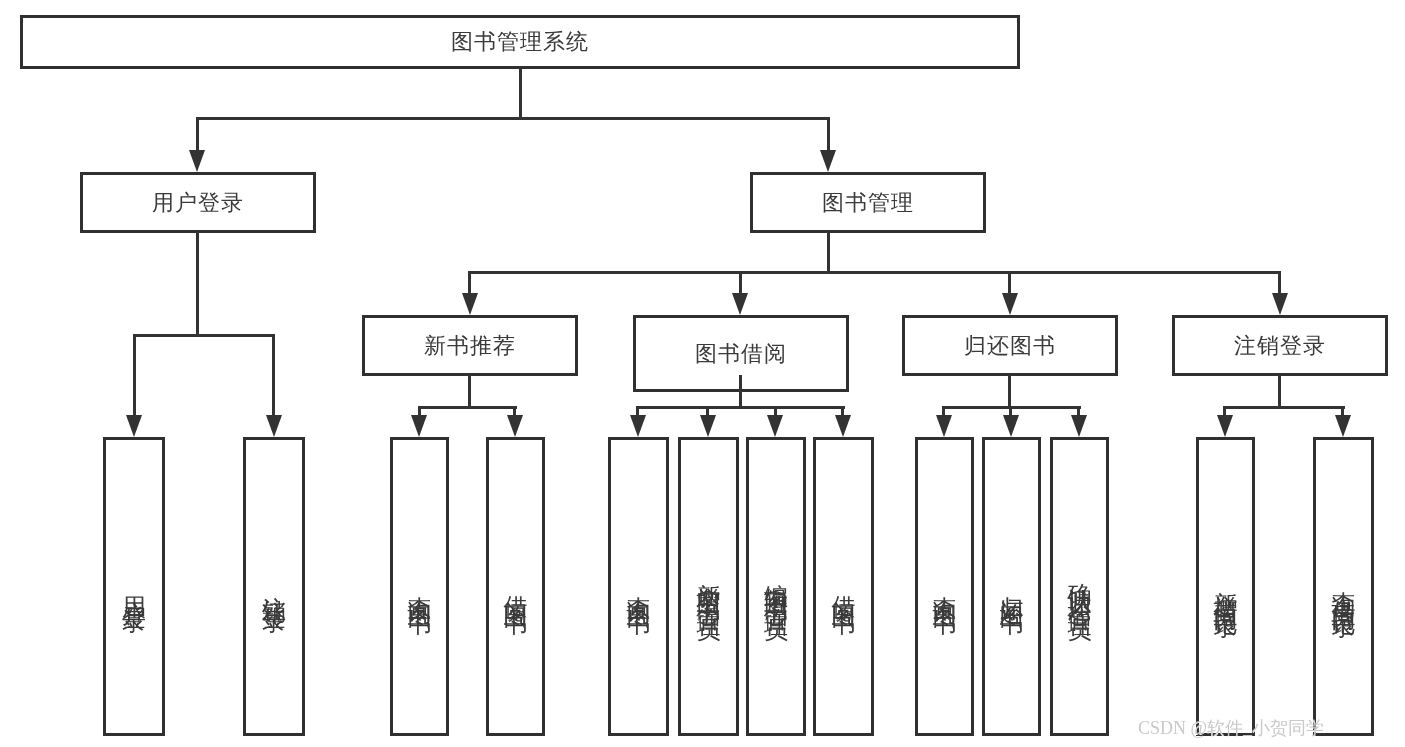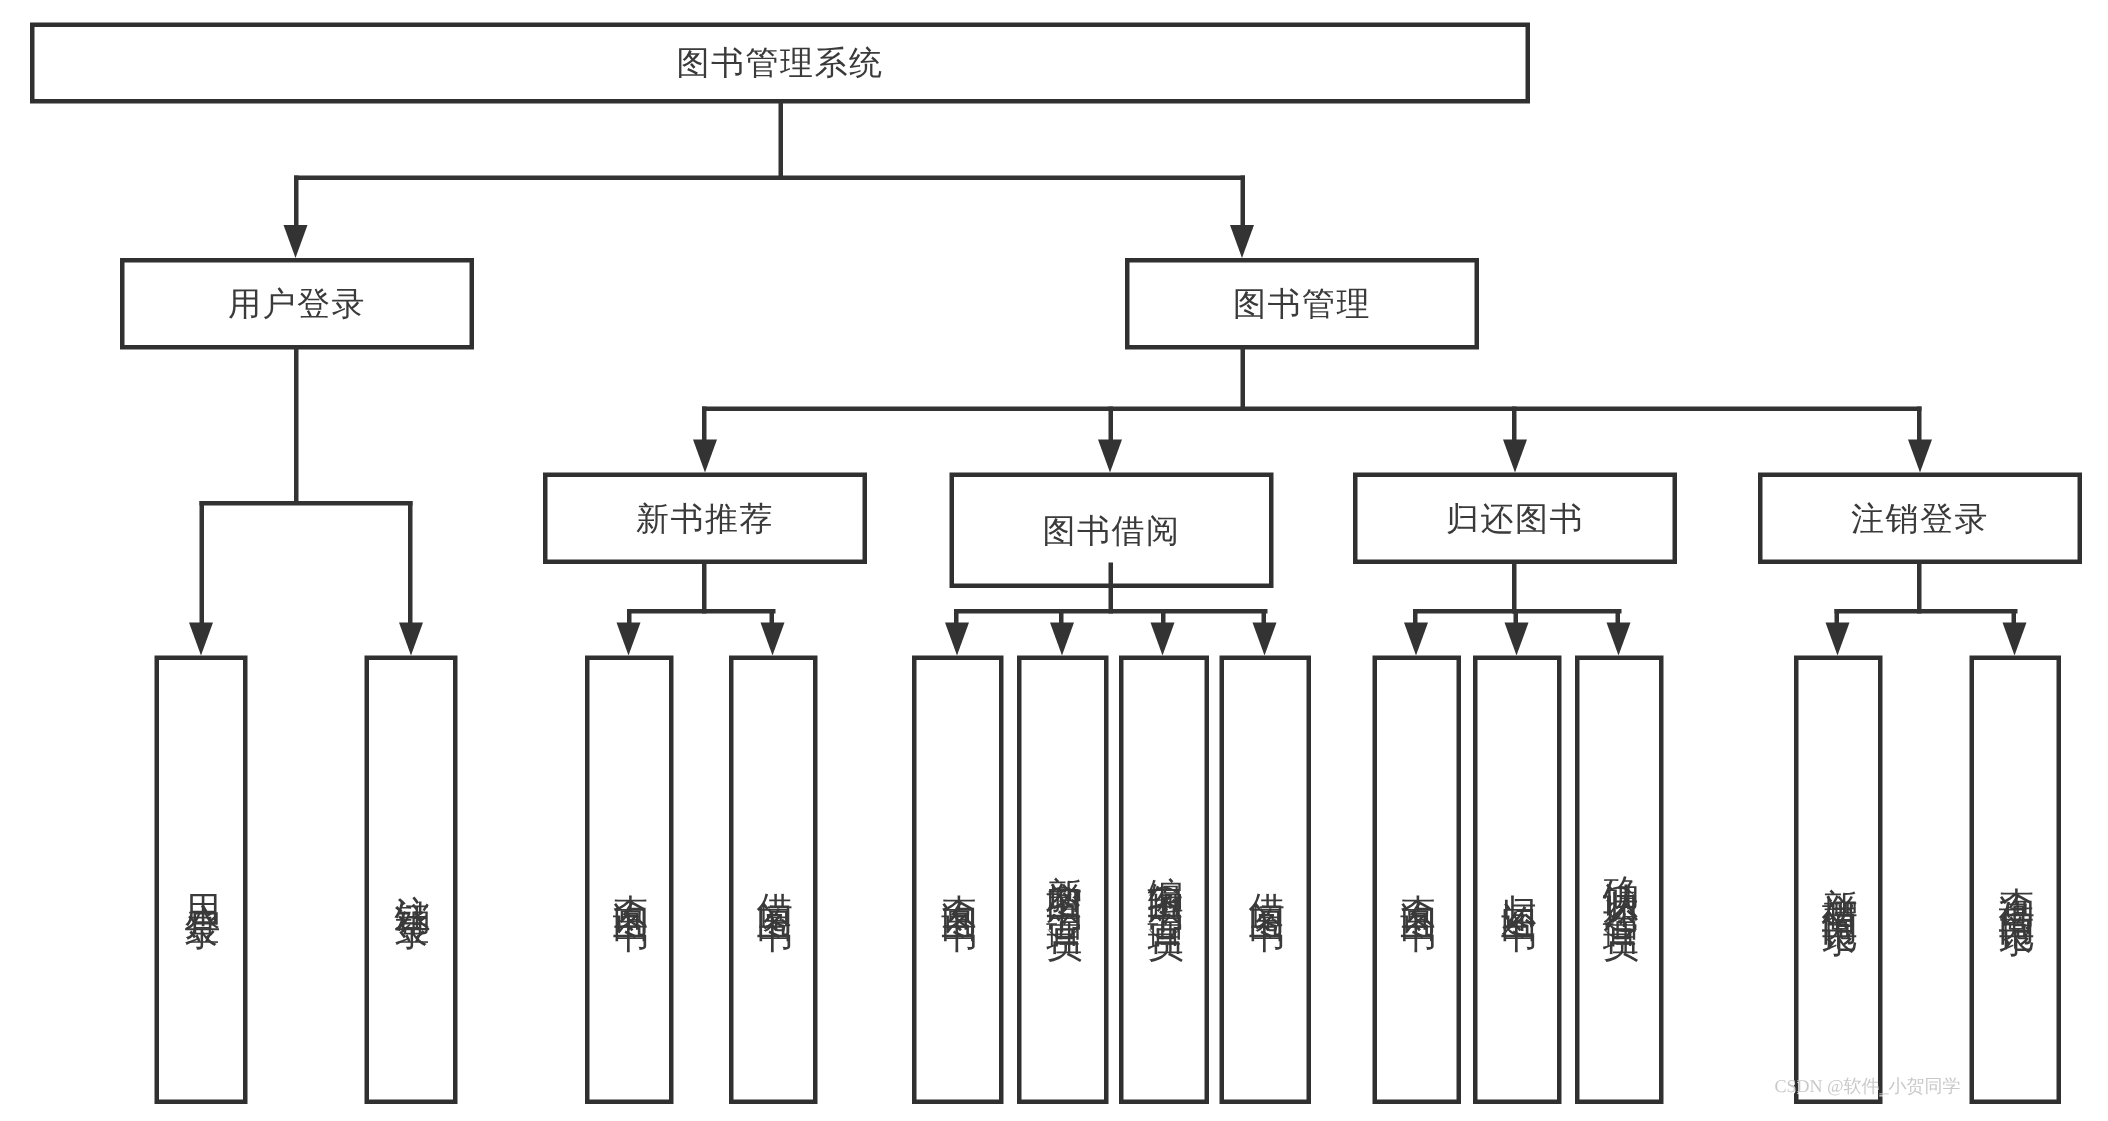--- a/index.html
+++ b/index.html
@@ -23,21 +23,21 @@
     font-size:24px;letter-spacing:5px;color:var(--text);line-height:1;
   }
   .vline{position:absolute;width:3px;background:var(--line);}
   .hline{position:absolute;height:3px;background:var(--line);}
   .arrow{
     position:absolute;width:0;height:0;
     border-left:8px solid transparent;border-right:8px solid transparent;
     border-top:22px solid var(--line);
   }
   .watermark{
-    position:absolute;left:1183px;top:716px;font-size:12px;
+    position:absolute;left:1138px;top:716px;font-size:18px;
     color:var(--watermark);white-space:nowrap;z-index:5;
     text-shadow:0 1px 0 #ffffff;
   }
 </style>
 </head>
 <body>
 
 <div class="canvas">
 
   <div class="box hbox" style="left:20px;top:15px;width:1000px;height:54px">

